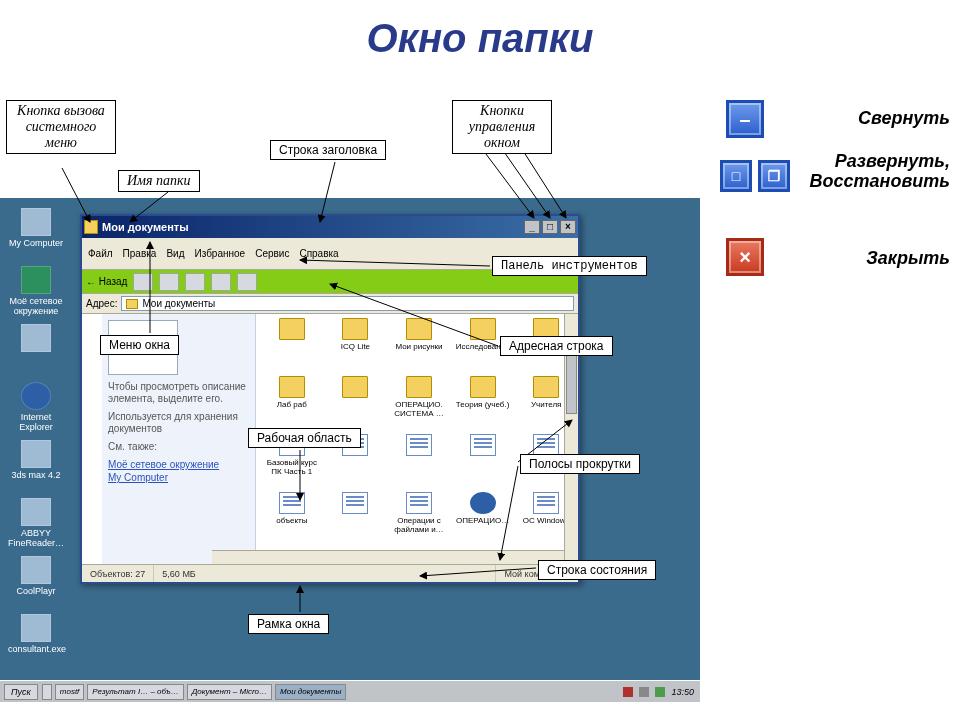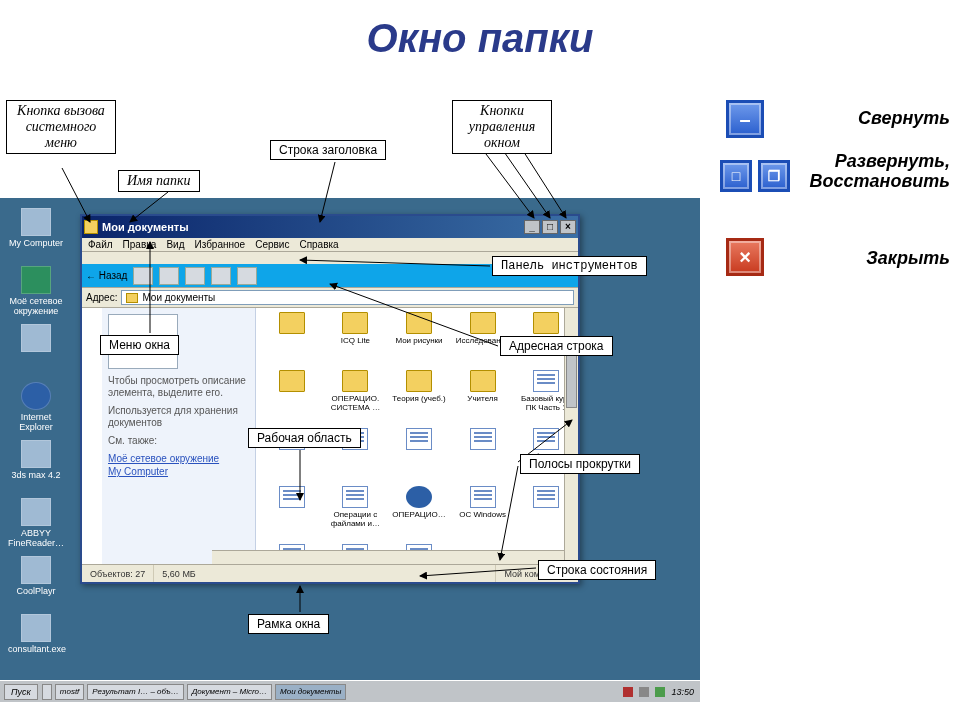--- a/index.html
+++ b/index.html
@@ -65,27 +65,27 @@
     display:flex; align-items:center; padding:0 2px;
   }
   .titlebar .sysico { width:14px; height:14px; background:#f3d060; border:1px solid #b38f00; margin-right:4px;}
   .titlebar .spacer { flex:1; }
   .titlebar .wbtn {
     width:16px; height:14px; margin-left:2px;
     background:#c0c4c8; border:1px solid #666;
     font-size:10px; line-height:12px; text-align:center; color:#000;
   }
   .menubar {
-    height:14px; background:#ece9d8; font-size:10px;
+    height:32px; background:#ece9d8; font-size:10px;
     display:flex; align-items:center; gap:10px; padding:0 6px;
     border-bottom:1px solid #aca899;
   }
   .toolbar {
-    height:24px; background:#0ea5e9; display:flex; align-items:center; gap:6px; padding:0 4px;
-    border-bottom:1px solid #aca899; font-size:10px;margin-top:12px;
+    height:24px; background:#84cc16; display:flex; align-items:center; gap:6px; padding:0 4px;
+    border-bottom:1px solid #aca899; font-size:10px;
   }
   .toolbar .tbtn { width:20px; height:18px; background:#d6dae0; border:1px solid #9a9; }
   .addressbar {
     height:20px; background:#ece9d8; display:flex; align-items:center;
     border-bottom:1px solid #aca899; font-size:10px; padding:0 4px;
   }
   .addressbar .lbl { margin-right:4px; }
   .addressbar .addr { flex:1; height:15px; background:#fff; border:1px solid #7f9db9; display:flex; align-items:center; padding:0 4px;}
   .addressbar .addr .fico { width:12px; height:10px; background:#f3d060; border:1px solid #b38f00; margin-right:4px; }
   .workarea {
@@ -273,20 +273,24 @@
         <div class="fitem">
           <div class="ico folder"></div>
           <div>Исследования</div>
         </div>
         <div class="fitem">
           <div class="ico folder"></div>
           <div></div>
         </div>
         <div class="fitem">
           <div class="ico folder"></div>
+          <div>Лаб раб</div>
+        </div>
+        <div class="fitem">
+          <div class="ico folder"></div>
           <div></div>
         </div>
         <div class="fitem">
           <div class="ico folder"></div>
           <div>ОПЕРАЦИО. СИСТЕМА …</div>
         </div>
         <div class="fitem">
           <div class="ico folder"></div>
           <div>Теория (учеб.)</div>
         </div>

